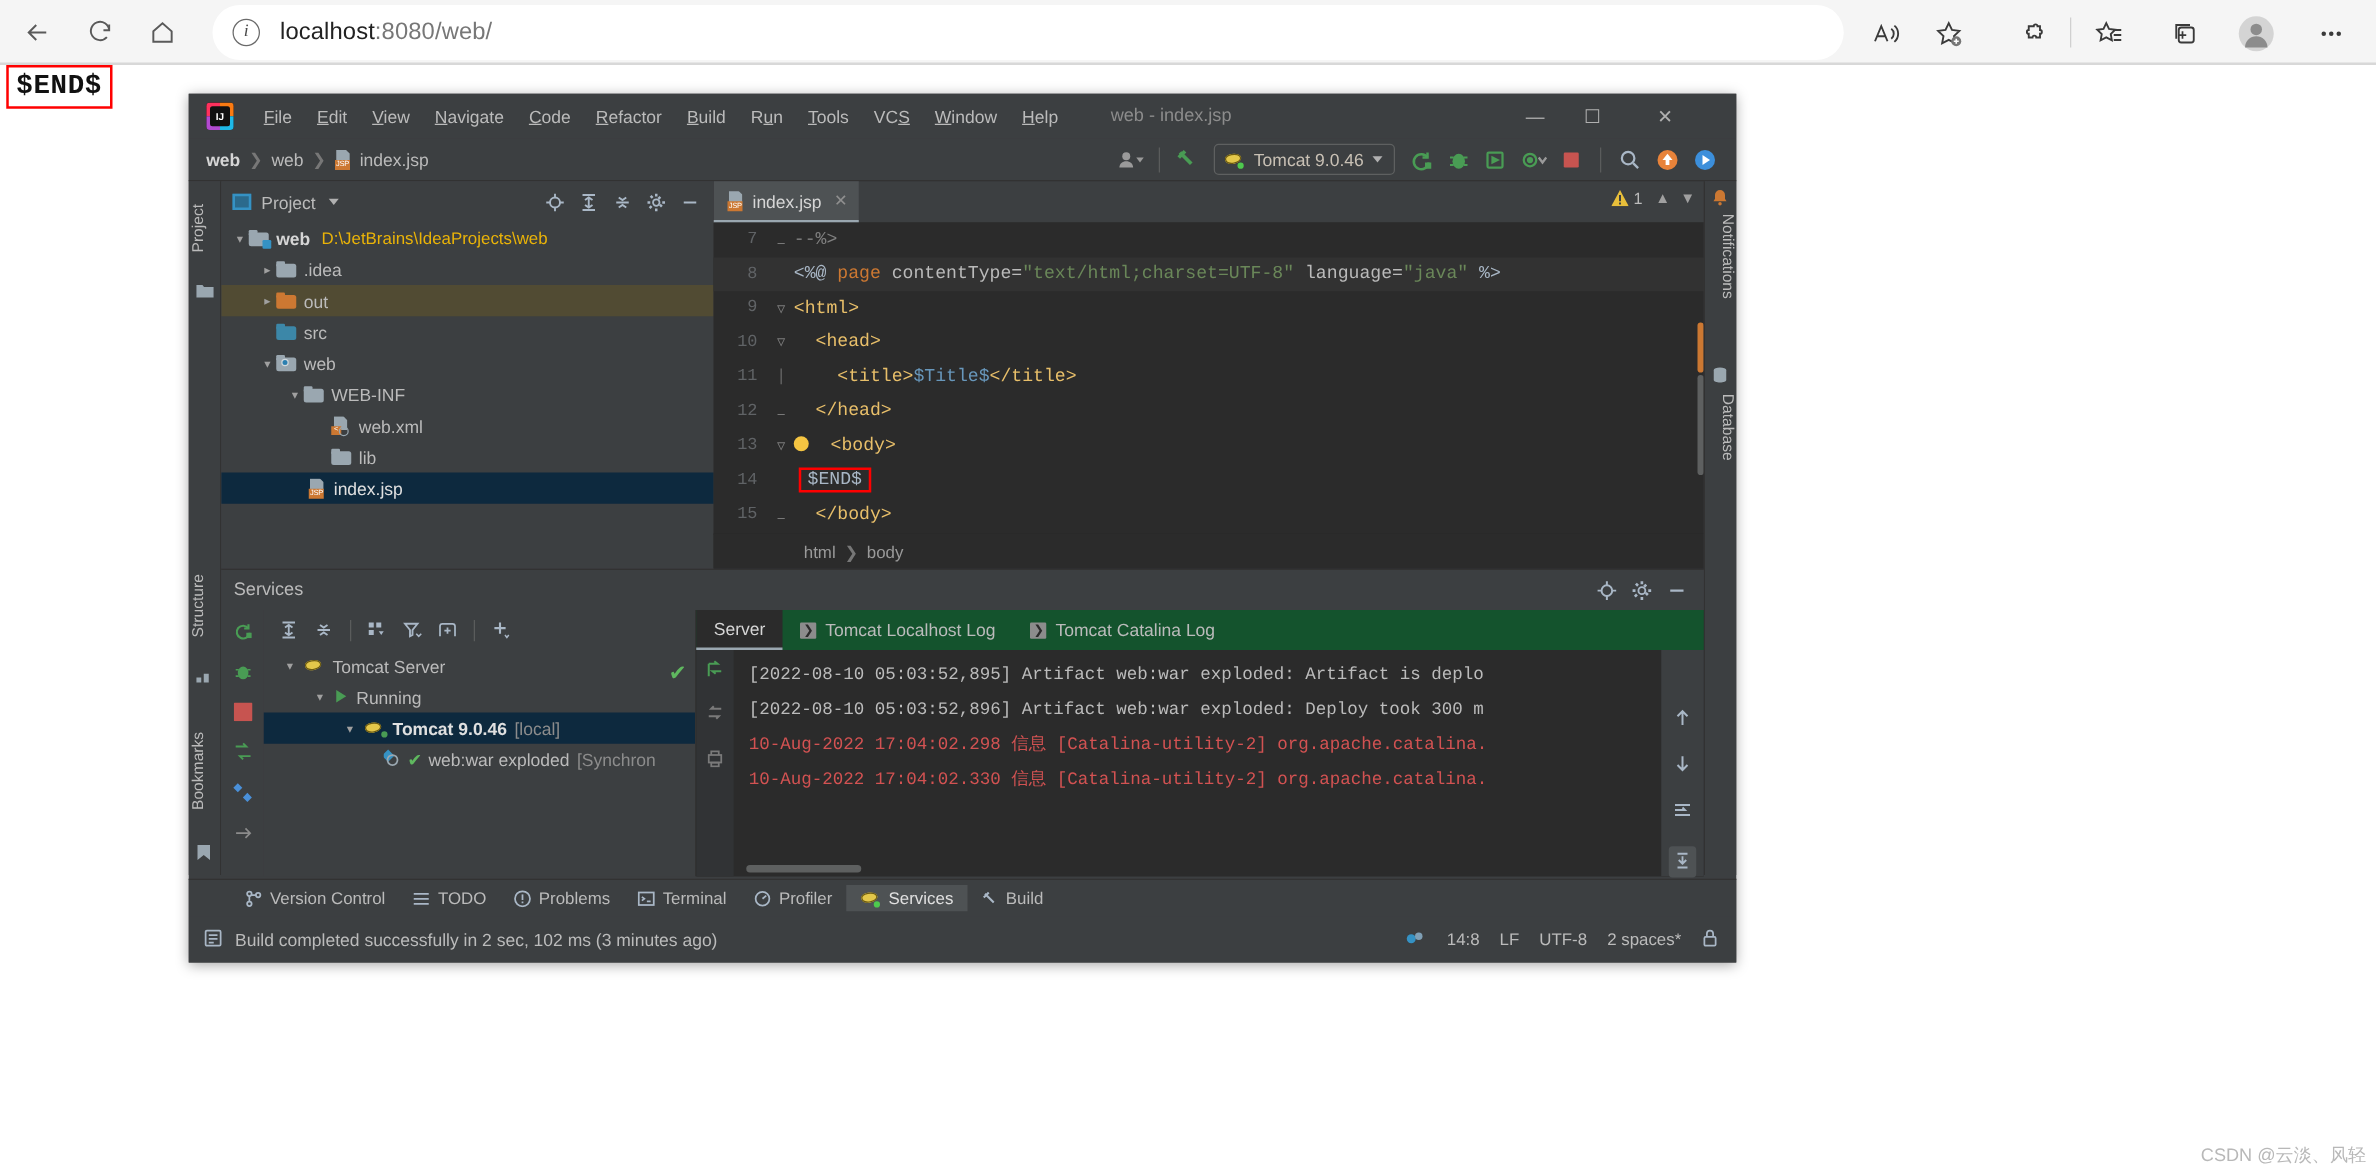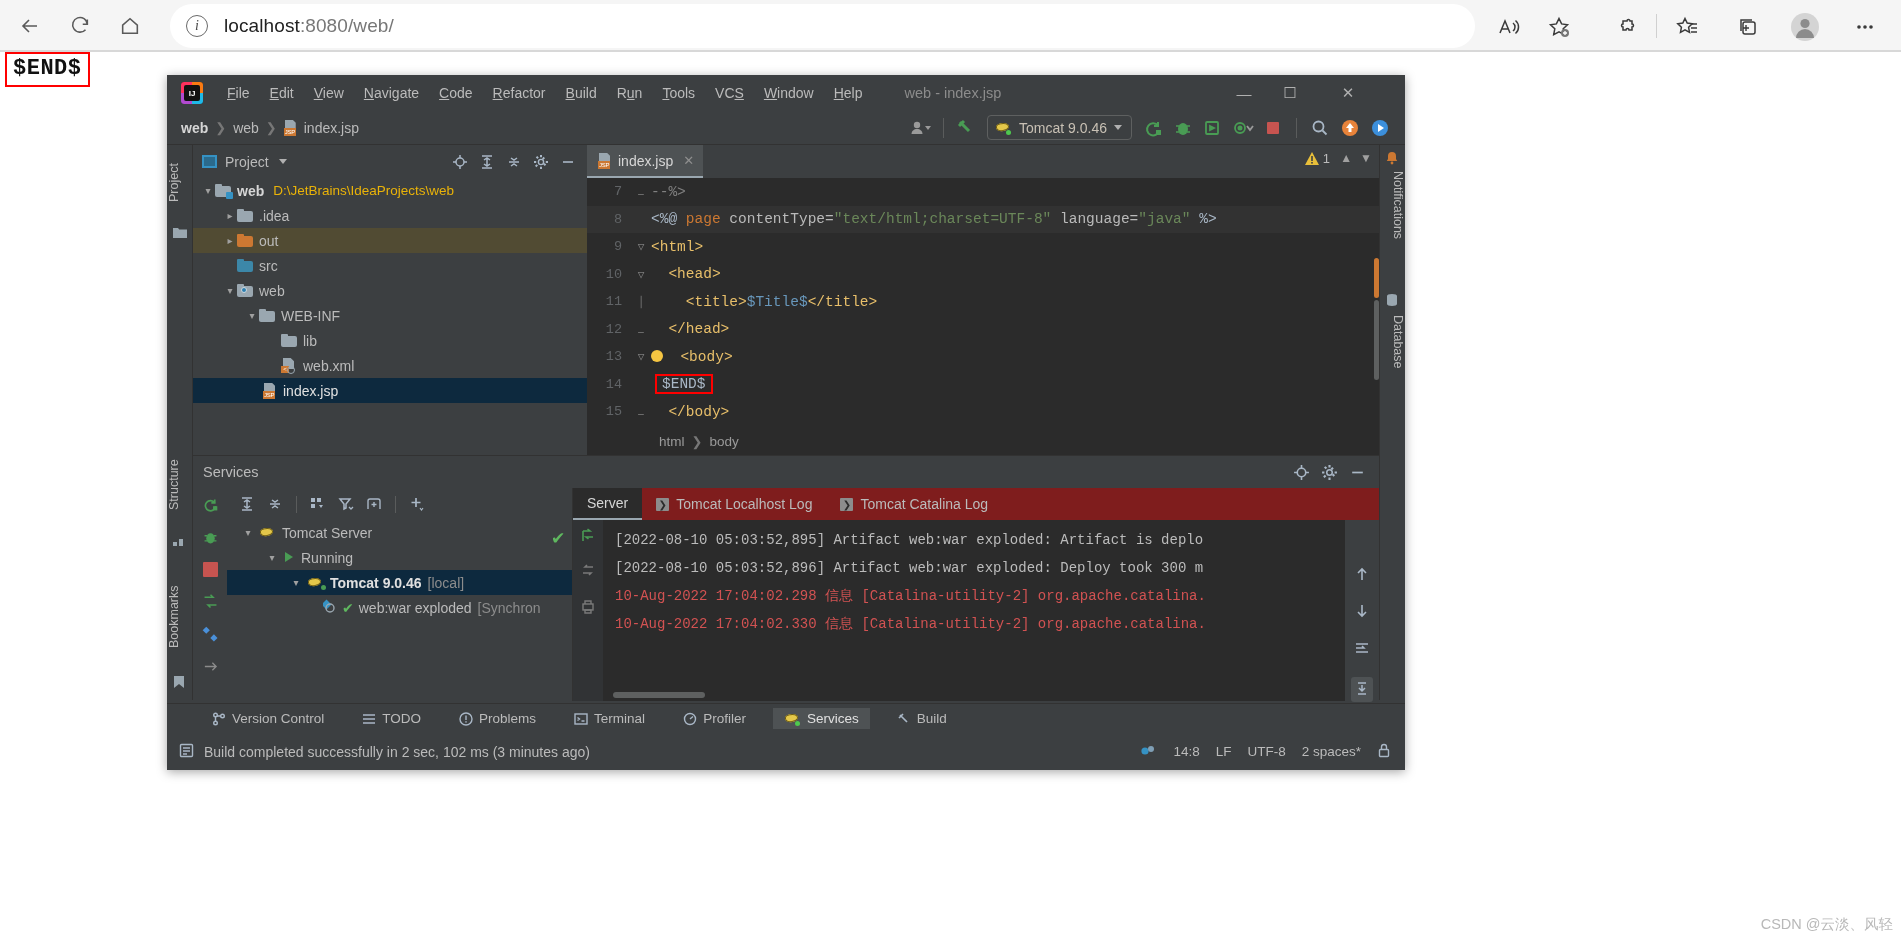--- a/index.html
+++ b/index.html
@@ -49,21 +49,21 @@
     position:absolute; left:5px; top:52px;
     border:2px solid #ff0000; background:#fff;
     padding:2px 6px 4px 6px;
     font-family:"Liberation Mono", monospace;
     font-size:22px; color:#111; font-weight:bold;
     letter-spacing:0.5px;
   }
 
   
   #ide {
-    position:absolute; left:167px; top:75px; width:1238px; height:695px;
+    position:absolute; left:151px; top:75px; width:1238px; height:695px;
     background:#3c3f41;
     box-shadow: 0 2px 10px rgba(0,0,0,0.35);
     font-size:13px; color:#bbbbbb;
   }
   
   #ide-menubar { position:absolute; left:0; top:0; width:100%; height:36px;
     background:#3c3f41; display:flex; align-items:center; }
   #ij-logo { width:22px; height:22px; margin-left:14px; margin-right:14px; position:relative;}
   #ij-logo .l-sq { position:absolute; inset:0; border-radius:3px; overflow:hidden; background:#111; }
   #ij-logo .l-a { position:absolute; left:0; top:0; width:50%; height:50%; background:#fe315d; }
@@ -186,41 +186,41 @@
   #services-header { height:32px; display:flex; align-items:center; padding-left:10px; }
   #services-header .s-title { font-size:14.5px; color:#bbbbbb; }
   #services-header-tools { margin-left:auto; display:flex; align-items:center; gap:4px; padding-right:10px;}
   #services-body { position:absolute; left:0; top:32px; width:1186px; height:213px; display:flex; }
   #svc-runbar { width:34px; background:#3c3f41; padding-top:8px; display:flex; flex-direction:column; align-items:center; gap:13px;}
   #svc-tree { width:346px; background:#3c3f41; border-right:1px solid #323232; }
   #svc-toolbar { height:32px; display:flex; align-items:center; gap:4px; padding-left:8px; }
   .svc-row { height:25px; display:flex; align-items:center; font-size:14px; color:#bbbbbb; white-space:nowrap;}
   .svc-row.sel { background:#0d293e; }
   #console-area { flex:1; background:#2b2b2b; position:relative; }
-  #console-tabs { height:32px; background:#7f1d1d; display:flex; align-items:center; gap:0px; }
+  #console-tabs { height:32px; background:#14532d; display:flex; align-items:center; gap:0px; }
   .ctab { height:32px; display:flex; align-items:center; padding:0 14px; font-size:14px; color:#bbbbbb; gap:7px;}
   .ctab.active { background:#2b2b2b; border-bottom:2px solid #9aa7b0; color:#d6d6d6; }
   .ctab .sq { width:13px; height:13px; background:#8c8c8c; color:#2b2b2b; font-size:10px; display:flex;
      align-items:center; justify-content:center; border-radius:1px; }
   #console-inner { position:absolute; left:0; top:32px; right:0; bottom:0; display:flex; background:#2b2b2b;}
   #console-gutter { width:30px; background:#313335; padding-top:8px; display:flex; flex-direction:column;
      align-items:center; gap:16px; }
   #console-check { position:absolute; left:-22px; top:8px; color:#5fb85f; font-size:17px;}
   #console-text { flex:1; padding:6px 0 0 12px; font-family:Liberation Mono, monospace; font-size:14px;
      line-height:28px; overflow:hidden; white-space:nowrap;}
   .log-white { color:#bbbbbb; }
   .log-red { color:#d25252; }
   #console-hscroll { position:absolute; left:40px; bottom:3px; width:92px; height:6px; background:#5e6060; border-radius:3px;}
   #console-vscroll { position:absolute; right:4px; bottom:18px; width:6px; height:52px; background:#5e6060; border-radius:3px;}
   #console-right-tools { position:absolute; right:0; top:32px; width:34px; bottom:0; background:#3c3f41;
      display:flex; flex-direction:column; align-items:center; padding-top:46px; gap:18px; }
 
   
   #bottom-bar { position:absolute; left:0; bottom:37px; width:100%; height:30px; background:#3c3f41;
-     display:flex; align-items:center; padding-left:34px; gap:16px; border-top:1px solid #323232;}
+     display:flex; align-items:center; padding-left:34px; gap:0px; border-top:1px solid #323232;}
   .bbtn { display:flex; align-items:center; gap:6px; padding:3px 11px; font-size:13.5px; color:#bbbbbb; }
   .bbtn.active { background:#4e5254; color:#e0e0e0; }
 
   
   #status-bar { position:absolute; left:0; bottom:0; width:100%; height:37px; background:#3c3f41;
      display:flex; align-items:center; padding-left:12px; font-size:14px; color:#bbbbbb; }
   #status-right { margin-left:auto; display:flex; align-items:center; gap:16px; padding-right:14px; font-size:13.5px;}
 
   #watermark { position:absolute; right:8px; bottom:4px; font-size:14.5px; color:#b8b8b8; }
   .ico-svg { display:block; }
@@ -526,33 +526,33 @@
         </div>
         <div class="trow" style="padding-left:52px">
           <span class="tw">▾</span>
           <span class="folder gray">
               <b></b>
               <i></i>
             </span>
           <span class="tname">WEB-INF</span>
         </div>
         <div class="trow" style="padding-left:88px">
-          <span class="folder gray">
-              <b></b>
-              <i></i>
-            </span>
-          <span class="tname">lib</span>
-        </div>
-        <div class="trow" style="padding-left:88px">
           <span class="xmlicon">
               <span class="pg"></span>
               <span class="bk">&lt;</span>
               <span class="gl"></span>
             </span>
           <span class="tname">web.xml</span>
+        </div>
+        <div class="trow" style="padding-left:88px">
+          <span class="folder gray">
+              <b></b>
+              <i></i>
+            </span>
+          <span class="tname">lib</span>
         </div>
         <div class="trow sel-blue" style="padding-left:70px">
           <span class="jspicon">
               <span class="pg"></span>
               <span class="tag">JSP</span>
             </span>
           <span class="tname" style="color:#e0e0e0">index.jsp</span>
         </div>
         <div class="trow" style="padding-left:8px">
           

